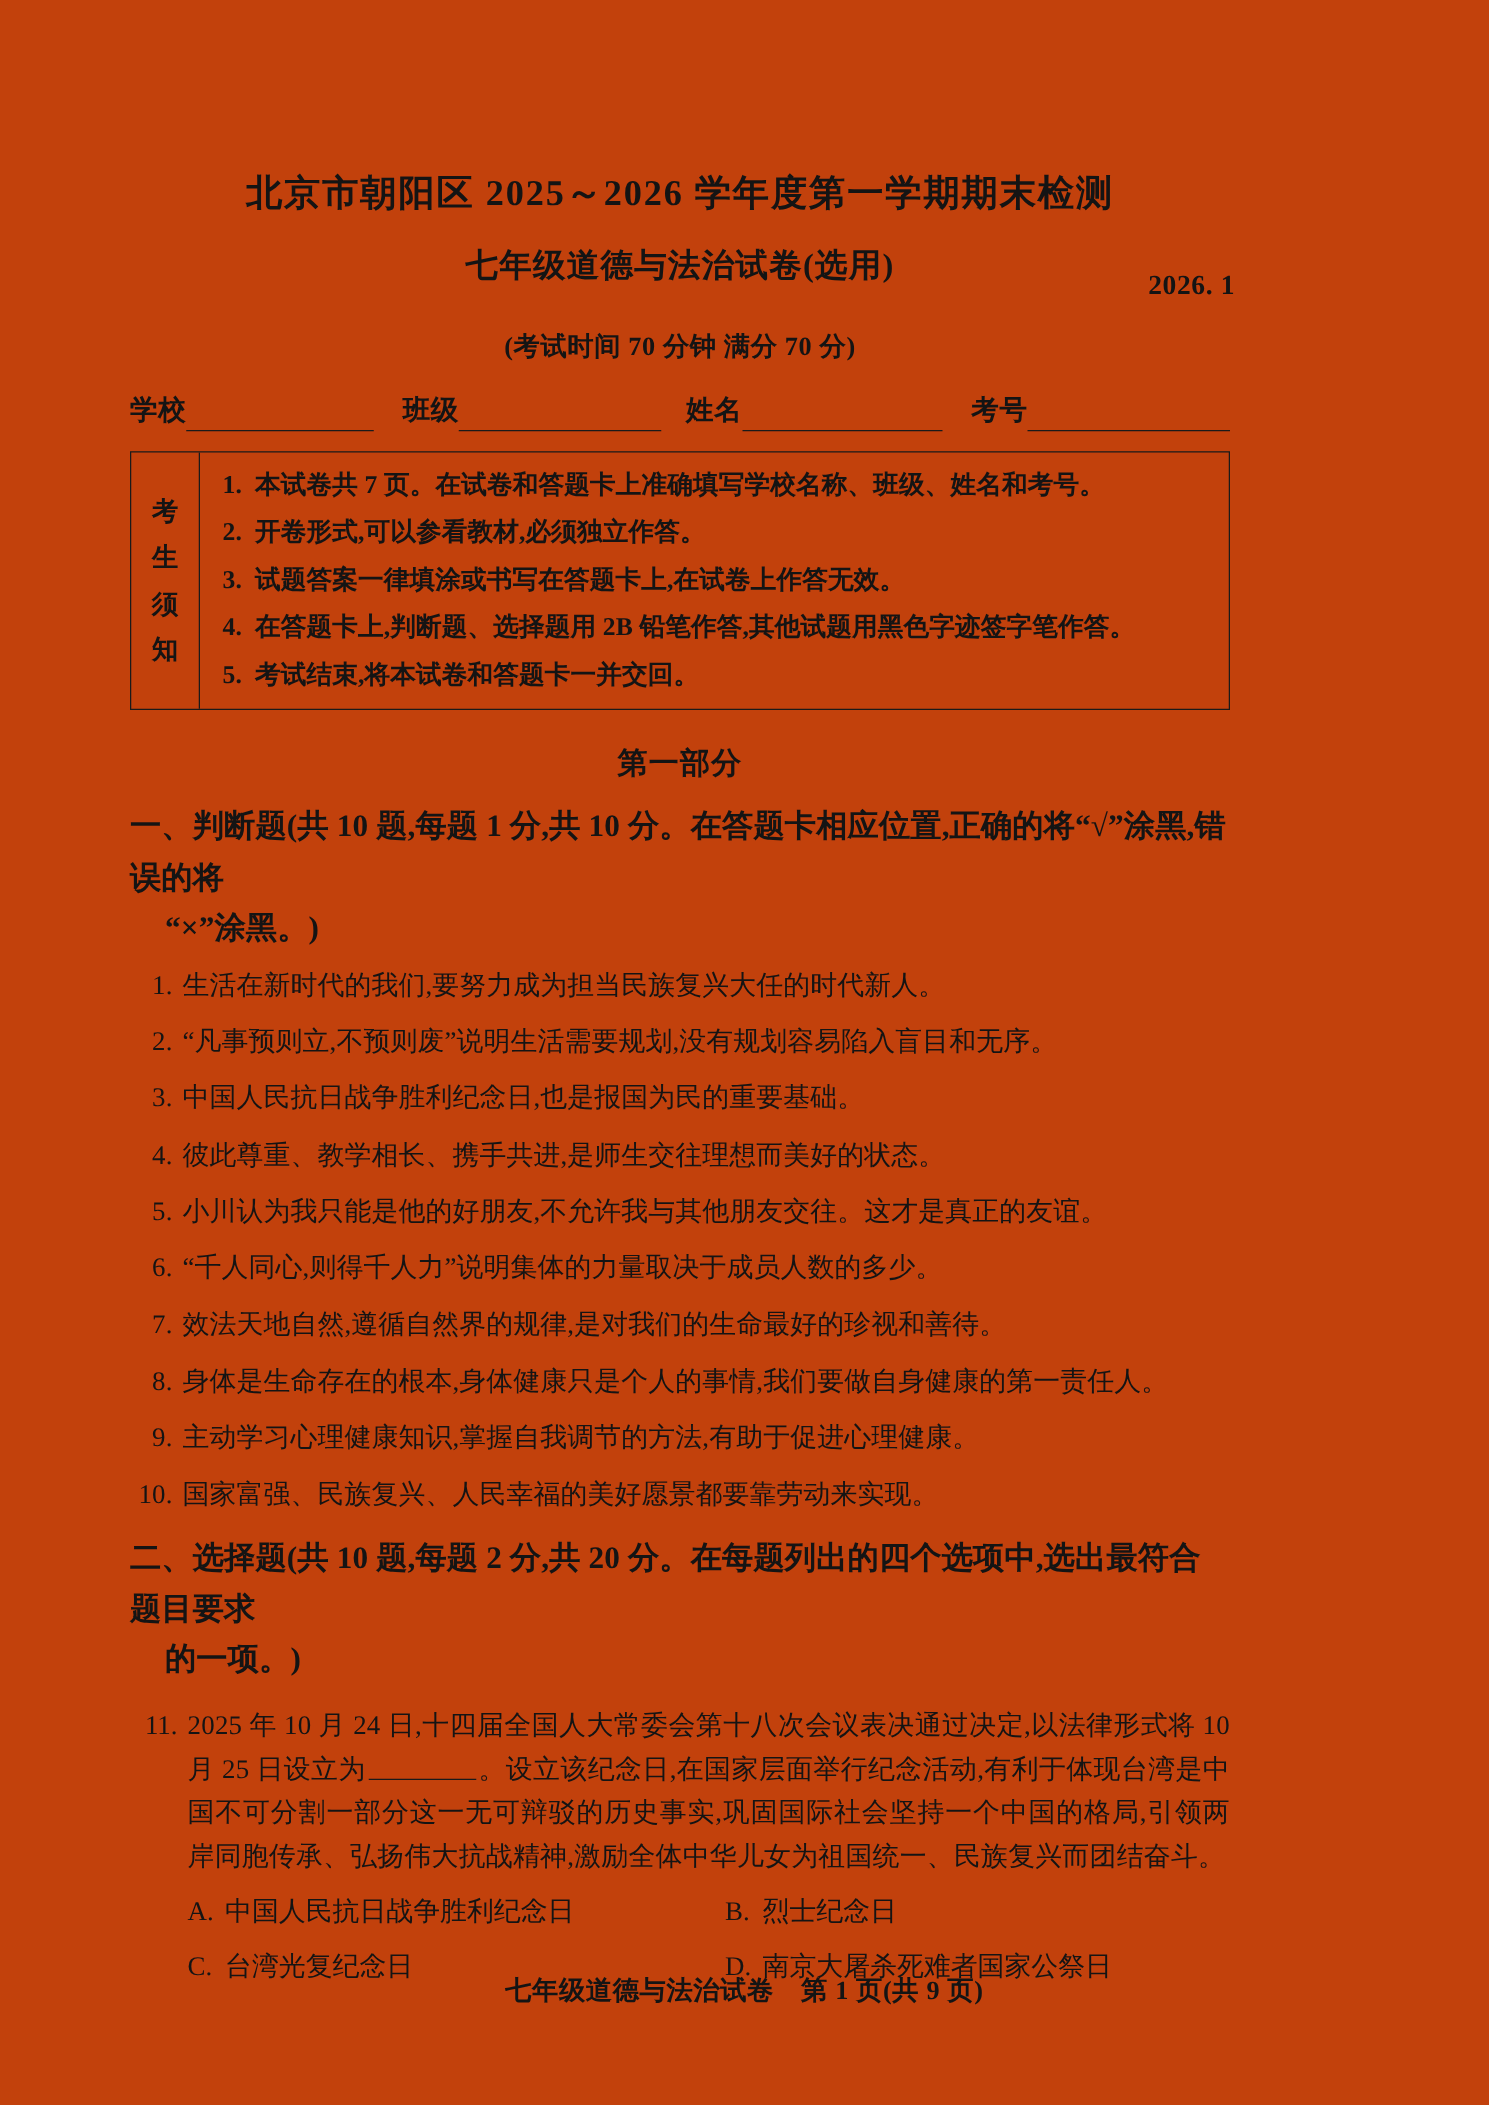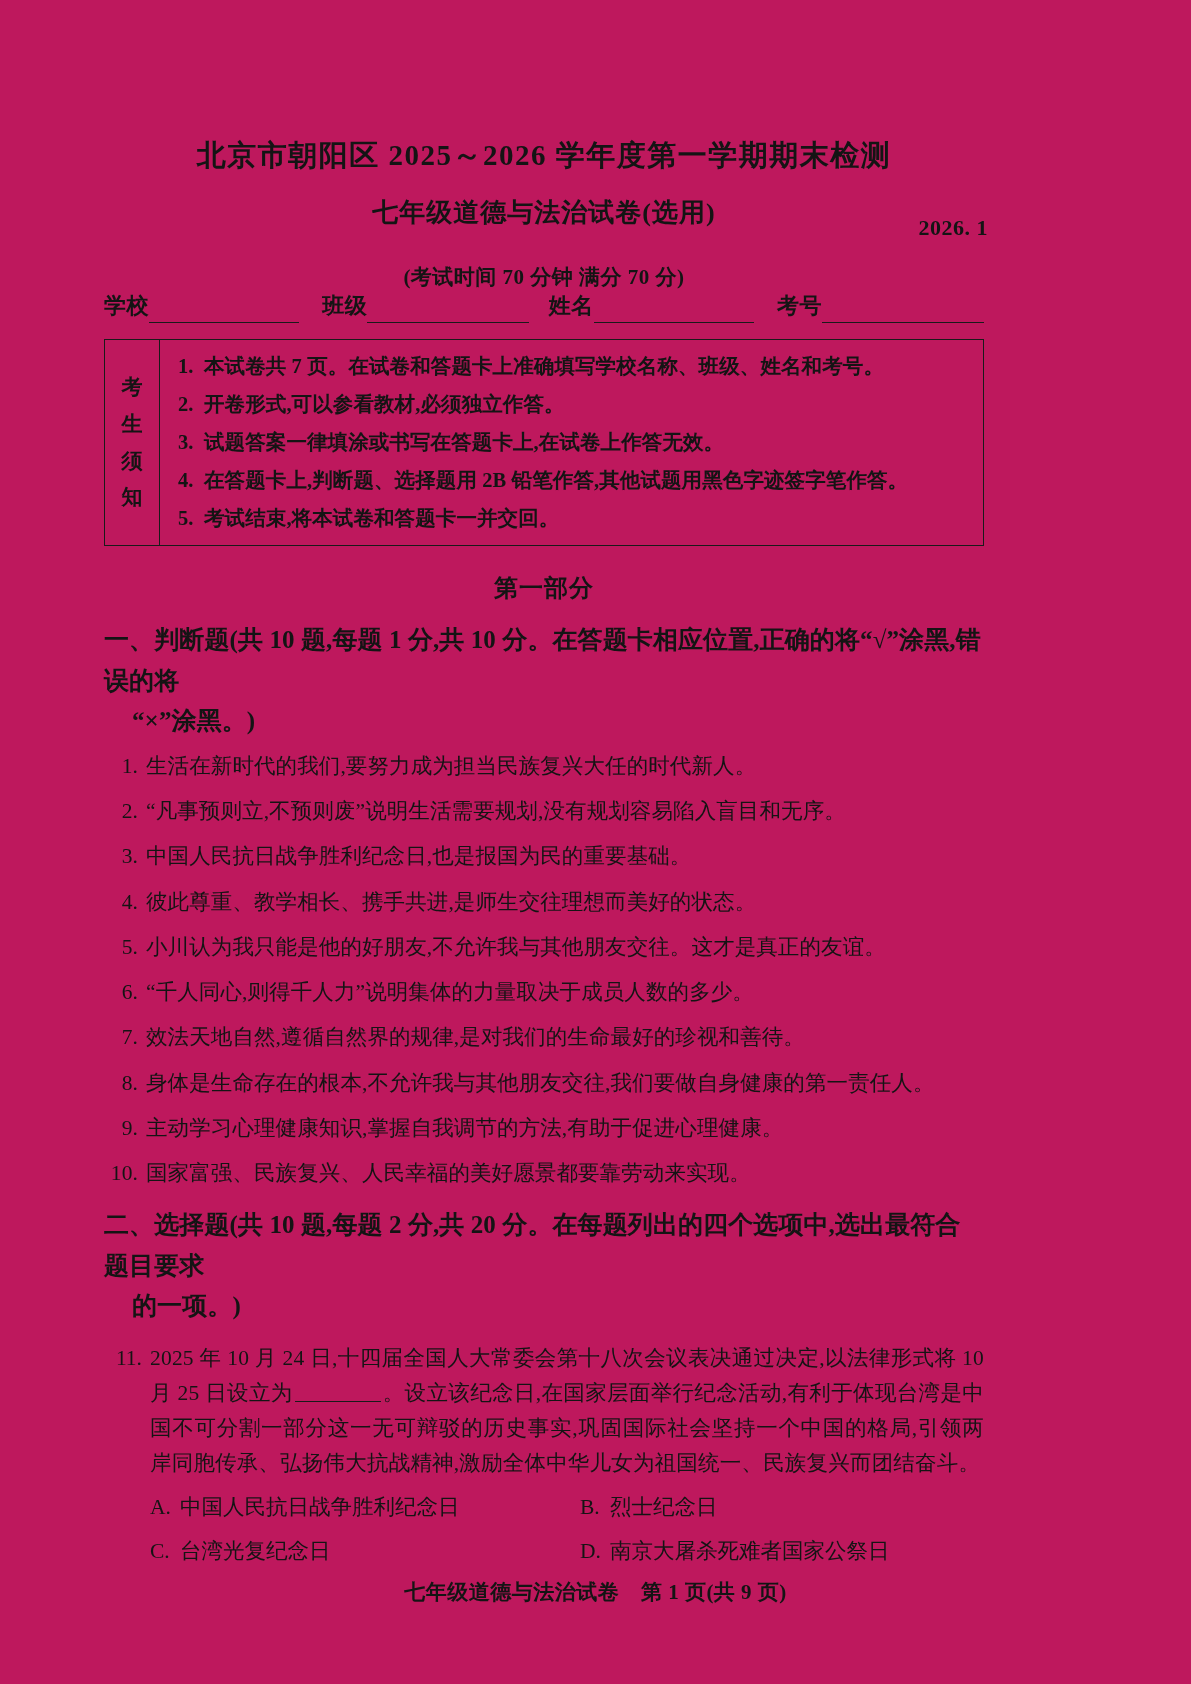--- a/index.html
+++ b/index.html
@@ -9,21 +9,21 @@
   }
   body {
     font-family: "Liberation Serif", "DejaVu Serif", serif;
     color: #141414;
   }
   .page {
     position: relative;
     width: 1191px;
     height: 1684px;
     margin: 0 auto;
-    background: #be185d;
+    background: #c2410c;
     overflow: hidden;
   }
   .sheet {
     position: absolute;
     left: 104px;
     top: 0;
     width: 880px;
     height: 100%;
   }
 
@@ -62,20 +62,21 @@
     font-size: 21px;
     font-weight: bold;
     margin-top: 22px;
     letter-spacing: 0.5px;
   }
 
   
   .fields {
     display: flex;
     align-items: flex-end;
+    margin-top: 22px;
     font-size: 22px;
     font-weight: bold;
     letter-spacing: 0.5px;
   }
   .field {
     display: flex;
     align-items: flex-end;
     white-space: nowrap;
   }
   .field-label { padding-bottom: 2px; }
@@ -325,21 +326,21 @@
       <div class="q-item">
         <span class="q-num">6.</span>
         <span class="q-text">“千人同心,则得千人力”说明集体的力量取决于成员人数的多少。</span>
       </div>
       <div class="q-item">
         <span class="q-num">7.</span>
         <span class="q-text">效法天地自然,遵循自然界的规律,是对我们的生命最好的珍视和善待。</span>
       </div>
       <div class="q-item">
         <span class="q-num">8.</span>
-        <span class="q-text">身体是生命存在的根本,不允许我与其他朋友交往,我们要做自身健康的第一责任人。</span>
+        <span class="q-text">身体是生命存在的根本,身体健康只是个人的事情,我们要做自身健康的第一责任人。</span>
       </div>
       <div class="q-item">
         <span class="q-num">9.</span>
         <span class="q-text">主动学习心理健康知识,掌握自我调节的方法,有助于促进心理健康。</span>
       </div>
       <div class="q-item">
         <span class="q-num">10.</span>
         <span class="q-text">国家富强、民族复兴、人民幸福的美好愿景都要靠劳动来实现。</span>
       </div>
     </div>

